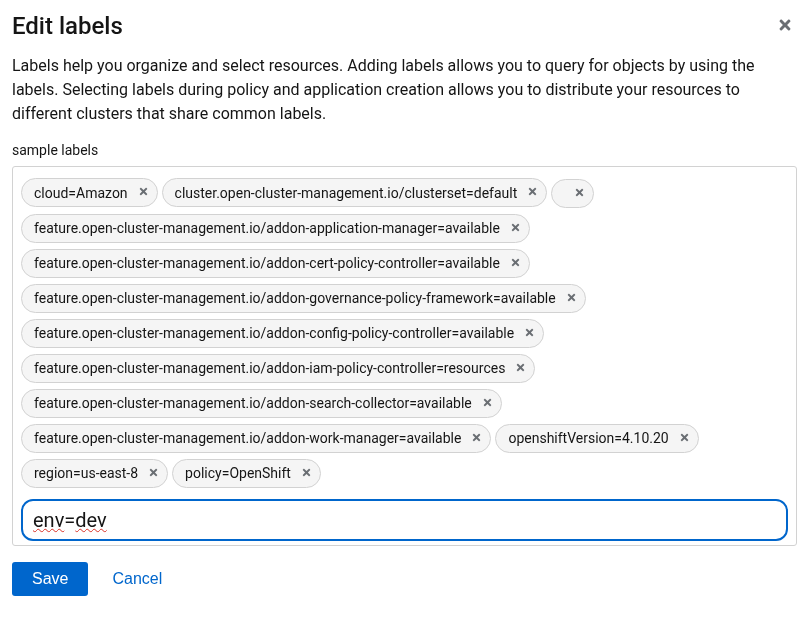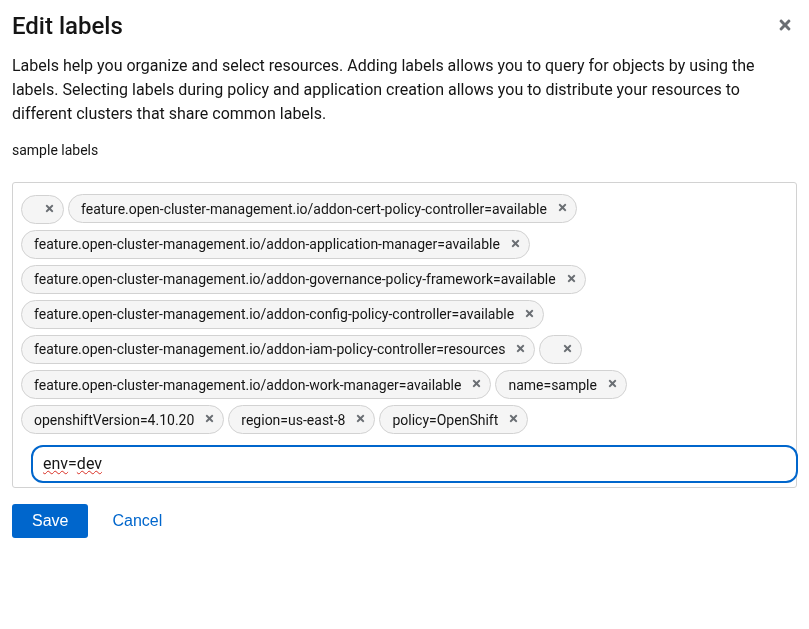--- a/index.html
+++ b/index.html
@@ -35,21 +35,21 @@
 .description {
   font-size: 16px;
   line-height: 1.5;
   color: #151515;
   margin-bottom: 16px;
 }
 .field-label {
   font-size: 14px;
   font-weight: 400;
   color: #151515;
-  margin-bottom: 24px;
+  margin-bottom: 8px;
 }
 .chips-box {
   border: 1px solid #d2d2d2;
   border-radius: 3px;
   padding: 8px 8px 4px 8px;
   margin-bottom: 16px;
 }
 .chip {
   display: inline-flex;
   align-items: center;
@@ -80,27 +80,26 @@
 .input-wrap {
   position: relative;
   width: 100%;
   margin-top: 8px;
 }
 .input-visual {
   width: 100%;
   border: 2px solid #0066cc;
   border-radius: 12px;
   padding: 7px 10px;
-  font-size: 16px;
+  font-size: 20px;
   font-family: inherit;
   color: #151515;
   outline: none;
   min-height: 38px;
   cursor: text;
-  margin-left: 10px;
 }
 .wavy { text-decoration-line: underline; text-decoration-style: wavy; text-decoration-color: #d93025; text-decoration-thickness: 1px; }
 .actions {
   display: flex;
   gap: 12px;
   margin-top: 10px;
 }
 .btn-primary {
   background: #0066cc;
   color: #fff;
@@ -132,40 +131,54 @@
     </span>
   </button>
 </div>
 
 <p class="description">Labels help you organize and select resources. Adding labels allows you to query for objects by using the labels. Selecting labels during policy and application creation allows you to distribute your resources to different clusters that share common labels.</p>
 
 <div class="field-label">sample labels</div>
 
 <div class="chips-box">
   <div id="chips-host"><span class="chip">
+        <span class="chip-text">cloud=Amazon</span>
+        <button class="chip-remove">
+          <span><svg viewBox="0 0 352 512" fill="currentColor">
+              <path d="M242.7 256l100.1-100.1c12.3-12.3 12.3-32.2 0-44.5l-22.2-22.2c-12.3-12.3-32.2-12.3-44.5 0L176 189.3 75.9 89.2c-12.3-12.3-32.2-12.3-44.5 0L9.2 111.4c-12.3 12.3-12.3 32.2 0 44.5L109.3 256 9.2 356.1c-12.3 12.3-12.3 32.2 0 44.5l22.2 22.2c12.3 12.3 32.2 12.3 44.5 0L176 322.7l100.1 100.1c12.3 12.3 32.2 12.3 44.5 0l22.2-22.2c12.3-12.3 12.3-32.2 0-44.5L242.7 256z"></path>
+            </svg></span>
+        </button>
+      </span><span class="chip">
+        <span class="chip-text">cluster.open-cluster-management.io/clusterset=default</span>
+        <button class="chip-remove">
+          <span><svg viewBox="0 0 352 512" fill="currentColor">
+              <path d="M242.7 256l100.1-100.1c12.3-12.3 12.3-32.2 0-44.5l-22.2-22.2c-12.3-12.3-32.2-12.3-44.5 0L176 189.3 75.9 89.2c-12.3-12.3-32.2-12.3-44.5 0L9.2 111.4c-12.3 12.3-12.3 32.2 0 44.5L109.3 256 9.2 356.1c-12.3 12.3-12.3 32.2 0 44.5l22.2 22.2c12.3 12.3 32.2 12.3 44.5 0L176 322.7l100.1 100.1c12.3 12.3 32.2 12.3 44.5 0l22.2-22.2c12.3-12.3 12.3-32.2 0-44.5L242.7 256z"></path>
+            </svg></span>
+        </button>
+      </span><span class="chip">
+        <button class="chip-remove">
+          <span><svg viewBox="0 0 352 512" fill="currentColor">
+              <path d="M242.7 256l100.1-100.1c12.3-12.3 12.3-32.2 0-44.5l-22.2-22.2c-12.3-12.3-32.2-12.3-44.5 0L176 189.3 75.9 89.2c-12.3-12.3-32.2-12.3-44.5 0L9.2 111.4c-12.3 12.3-12.3 32.2 0 44.5L109.3 256 9.2 356.1c-12.3 12.3-12.3 32.2 0 44.5l22.2 22.2c12.3 12.3 32.2 12.3 44.5 0L176 322.7l100.1 100.1c12.3 12.3 32.2 12.3 44.5 0l22.2-22.2c12.3-12.3 12.3-32.2 0-44.5L242.7 256z"></path>
+            </svg></span>
+        </button>
+      </span><span class="chip">
+        <span class="chip-text">feature.open-cluster-management.io/addon-application-manager=available</span>
         <button class="chip-remove">
           <span><svg viewBox="0 0 352 512" fill="currentColor">
               <path d="M242.7 256l100.1-100.1c12.3-12.3 12.3-32.2 0-44.5l-22.2-22.2c-12.3-12.3-32.2-12.3-44.5 0L176 189.3 75.9 89.2c-12.3-12.3-32.2-12.3-44.5 0L9.2 111.4c-12.3 12.3-12.3 32.2 0 44.5L109.3 256 9.2 356.1c-12.3 12.3-12.3 32.2 0 44.5l22.2 22.2c12.3 12.3 32.2 12.3 44.5 0L176 322.7l100.1 100.1c12.3 12.3 32.2 12.3 44.5 0l22.2-22.2c12.3-12.3 12.3-32.2 0-44.5L242.7 256z"></path>
             </svg></span>
         </button>
       </span><span class="chip">
         <span class="chip-text">feature.open-cluster-management.io/addon-cert-policy-controller=available</span>
         <button class="chip-remove">
           <span><svg viewBox="0 0 352 512" fill="currentColor">
               <path d="M242.7 256l100.1-100.1c12.3-12.3 12.3-32.2 0-44.5l-22.2-22.2c-12.3-12.3-32.2-12.3-44.5 0L176 189.3 75.9 89.2c-12.3-12.3-32.2-12.3-44.5 0L9.2 111.4c-12.3 12.3-12.3 32.2 0 44.5L109.3 256 9.2 356.1c-12.3 12.3-12.3 32.2 0 44.5l22.2 22.2c12.3 12.3 32.2 12.3 44.5 0L176 322.7l100.1 100.1c12.3 12.3 32.2 12.3 44.5 0l22.2-22.2c12.3-12.3 12.3-32.2 0-44.5L242.7 256z"></path>
             </svg></span>
         </button>
       </span><span class="chip">
-        <span class="chip-text">feature.open-cluster-management.io/addon-application-manager=available</span>
-        <button class="chip-remove">
-          <span><svg viewBox="0 0 352 512" fill="currentColor">
-              <path d="M242.7 256l100.1-100.1c12.3-12.3 12.3-32.2 0-44.5l-22.2-22.2c-12.3-12.3-32.2-12.3-44.5 0L176 189.3 75.9 89.2c-12.3-12.3-32.2-12.3-44.5 0L9.2 111.4c-12.3 12.3-12.3 32.2 0 44.5L109.3 256 9.2 356.1c-12.3 12.3-12.3 32.2 0 44.5l22.2 22.2c12.3 12.3 32.2 12.3 44.5 0L176 322.7l100.1 100.1c12.3 12.3 32.2 12.3 44.5 0l22.2-22.2c12.3-12.3 12.3-32.2 0-44.5L242.7 256z"></path>
-            </svg></span>
-        </button>
-      </span><span class="chip">
         <span class="chip-text">feature.open-cluster-management.io/addon-governance-policy-framework=available</span>
         <button class="chip-remove">
           <span><svg viewBox="0 0 352 512" fill="currentColor">
               <path d="M242.7 256l100.1-100.1c12.3-12.3 12.3-32.2 0-44.5l-22.2-22.2c-12.3-12.3-32.2-12.3-44.5 0L176 189.3 75.9 89.2c-12.3-12.3-32.2-12.3-44.5 0L9.2 111.4c-12.3 12.3-12.3 32.2 0 44.5L109.3 256 9.2 356.1c-12.3 12.3-12.3 32.2 0 44.5l22.2 22.2c12.3 12.3 32.2 12.3 44.5 0L176 322.7l100.1 100.1c12.3 12.3 32.2 12.3 44.5 0l22.2-22.2c12.3-12.3 12.3-32.2 0-44.5L242.7 256z"></path>
             </svg></span>
         </button>
       </span><span class="chip">
         <span class="chip-text">feature.open-cluster-management.io/addon-config-policy-controller=available</span>
         <button class="chip-remove">
           <span><svg viewBox="0 0 352 512" fill="currentColor">
@@ -173,34 +186,28 @@
             </svg></span>
         </button>
       </span><span class="chip">
         <span class="chip-text">feature.open-cluster-management.io/addon-iam-policy-controller=resources</span>
         <button class="chip-remove">
           <span><svg viewBox="0 0 352 512" fill="currentColor">
               <path d="M242.7 256l100.1-100.1c12.3-12.3 12.3-32.2 0-44.5l-22.2-22.2c-12.3-12.3-32.2-12.3-44.5 0L176 189.3 75.9 89.2c-12.3-12.3-32.2-12.3-44.5 0L9.2 111.4c-12.3 12.3-12.3 32.2 0 44.5L109.3 256 9.2 356.1c-12.3 12.3-12.3 32.2 0 44.5l22.2 22.2c12.3 12.3 32.2 12.3 44.5 0L176 322.7l100.1 100.1c12.3 12.3 32.2 12.3 44.5 0l22.2-22.2c12.3-12.3 12.3-32.2 0-44.5L242.7 256z"></path>
             </svg></span>
         </button>
       </span><span class="chip">
+        <span class="chip-text">feature.open-cluster-management.io/addon-search-collector=available</span>
         <button class="chip-remove">
           <span><svg viewBox="0 0 352 512" fill="currentColor">
               <path d="M242.7 256l100.1-100.1c12.3-12.3 12.3-32.2 0-44.5l-22.2-22.2c-12.3-12.3-32.2-12.3-44.5 0L176 189.3 75.9 89.2c-12.3-12.3-32.2-12.3-44.5 0L9.2 111.4c-12.3 12.3-12.3 32.2 0 44.5L109.3 256 9.2 356.1c-12.3 12.3-12.3 32.2 0 44.5l22.2 22.2c12.3 12.3 32.2 12.3 44.5 0L176 322.7l100.1 100.1c12.3 12.3 32.2 12.3 44.5 0l22.2-22.2c12.3-12.3 12.3-32.2 0-44.5L242.7 256z"></path>
             </svg></span>
         </button>
       </span><span class="chip">
         <span class="chip-text">feature.open-cluster-management.io/addon-work-manager=available</span>
-        <button class="chip-remove">
-          <span><svg viewBox="0 0 352 512" fill="currentColor">
-              <path d="M242.7 256l100.1-100.1c12.3-12.3 12.3-32.2 0-44.5l-22.2-22.2c-12.3-12.3-32.2-12.3-44.5 0L176 189.3 75.9 89.2c-12.3-12.3-32.2-12.3-44.5 0L9.2 111.4c-12.3 12.3-12.3 32.2 0 44.5L109.3 256 9.2 356.1c-12.3 12.3-12.3 32.2 0 44.5l22.2 22.2c12.3 12.3 32.2 12.3 44.5 0L176 322.7l100.1 100.1c12.3 12.3 32.2 12.3 44.5 0l22.2-22.2c12.3-12.3 12.3-32.2 0-44.5L242.7 256z"></path>
-            </svg></span>
-        </button>
-      </span><span class="chip">
-        <span class="chip-text">name=sample</span>
         <button class="chip-remove">
           <span><svg viewBox="0 0 352 512" fill="currentColor">
               <path d="M242.7 256l100.1-100.1c12.3-12.3 12.3-32.2 0-44.5l-22.2-22.2c-12.3-12.3-32.2-12.3-44.5 0L176 189.3 75.9 89.2c-12.3-12.3-32.2-12.3-44.5 0L9.2 111.4c-12.3 12.3-12.3 32.2 0 44.5L109.3 256 9.2 356.1c-12.3 12.3-12.3 32.2 0 44.5l22.2 22.2c12.3 12.3 32.2 12.3 44.5 0L176 322.7l100.1 100.1c12.3 12.3 32.2 12.3 44.5 0l22.2-22.2c12.3-12.3 12.3-32.2 0-44.5L242.7 256z"></path>
             </svg></span>
         </button>
       </span><span class="chip">
         <span class="chip-text">openshiftVersion=4.10.20</span>
         <button class="chip-remove">
           <span><svg viewBox="0 0 352 512" fill="currentColor">
               <path d="M242.7 256l100.1-100.1c12.3-12.3 12.3-32.2 0-44.5l-22.2-22.2c-12.3-12.3-32.2-12.3-44.5 0L176 189.3 75.9 89.2c-12.3-12.3-32.2-12.3-44.5 0L9.2 111.4c-12.3 12.3-12.3 32.2 0 44.5L109.3 256 9.2 356.1c-12.3 12.3-12.3 32.2 0 44.5l22.2 22.2c12.3 12.3 32.2 12.3 44.5 0L176 322.7l100.1 100.1c12.3 12.3 32.2 12.3 44.5 0l22.2-22.2c12.3-12.3 12.3-32.2 0-44.5L242.7 256z"></path>

